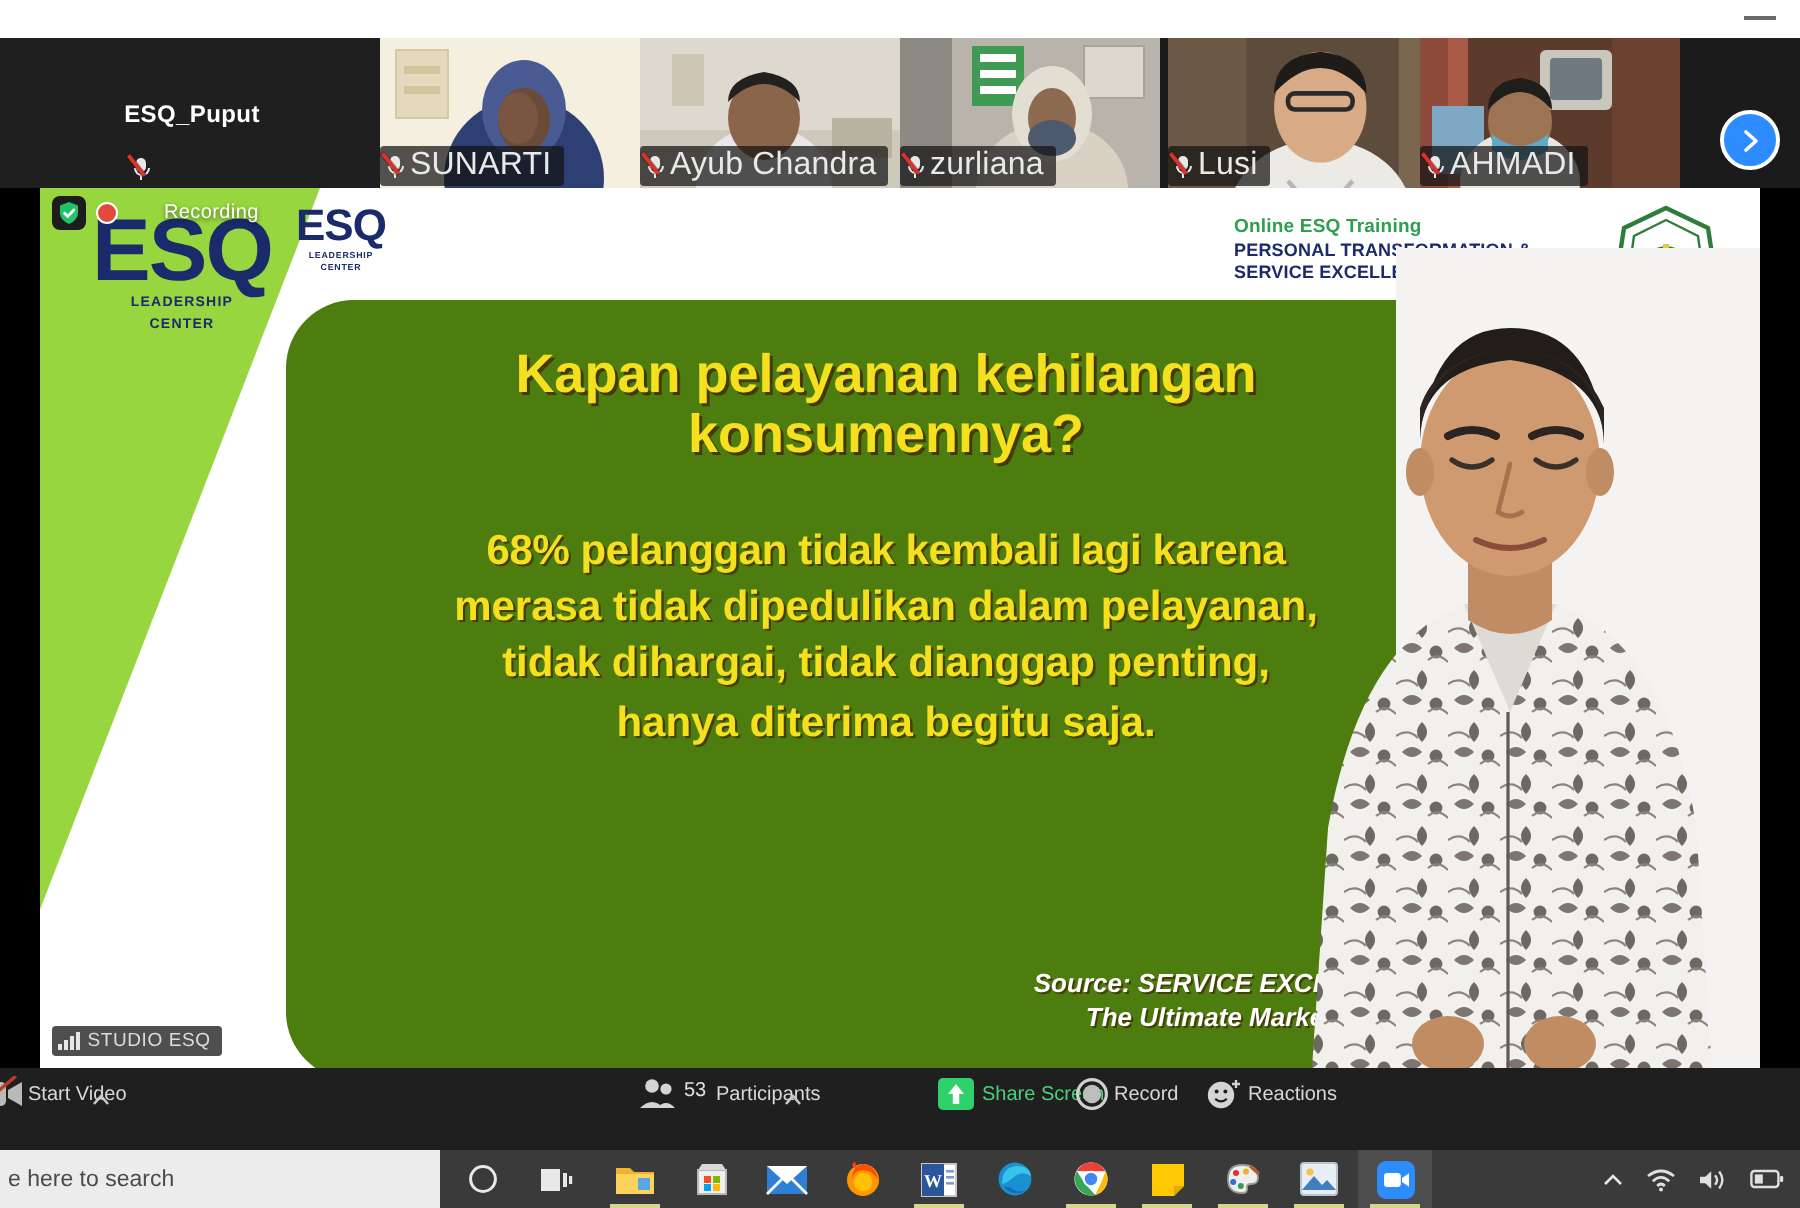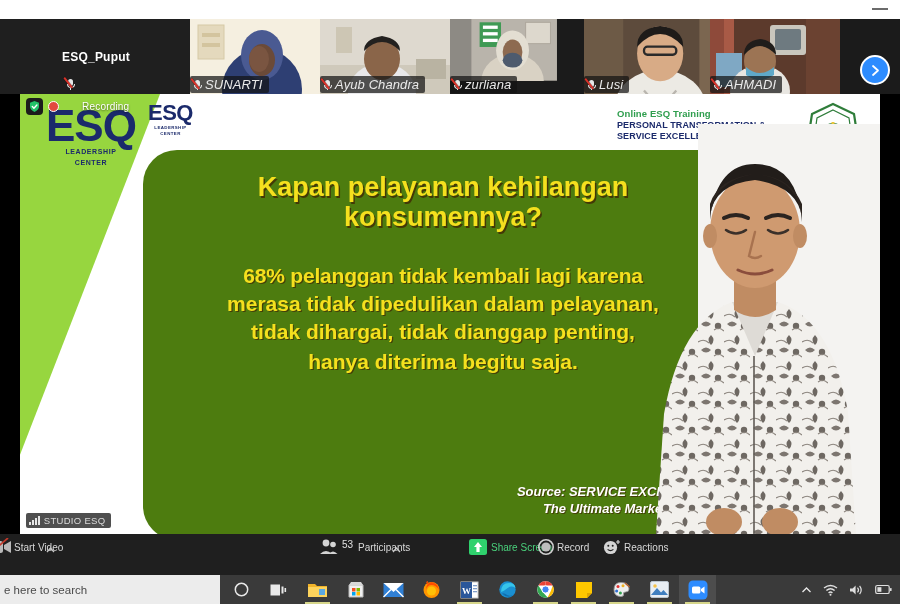--- a/index.html
+++ b/index.html
@@ -30,23 +30,22 @@
   }
   .tile .vid { position:absolute; inset:0; }
   .namebar {
     position:absolute; left:0; bottom:1px;
     display:flex; align-items:center; gap:3px;
     padding:1px 6px 1px 3px;
     background:rgba(20,20,20,.72);
     border-radius:2px;
   }
   .namebar .nm {
-    color:#e9e9e9; font-size:13px; letter-spacing:.1px;
+    color:#e9e9e9; font-size:16px; letter-spacing:.1px;
     white-space:nowrap;
-    font-style:italic;
   }
   .micoff {
     position:relative; width:9px; height:12px; flex:0 0 9px;
   }
   .micoff .body {
     position:absolute; left:2px; top:1px; width:5px; height:7px;
     border-radius:2.5px; background:#e8e8e8;
   }
   .micoff .arc {
     position:absolute; left:0.5px; top:6px; width:8px; height:4px;
@@ -276,21 +275,21 @@
         <div class="micoff">
           <div class="body"></div>
             <div class="arc"></div>
             <div class="stem"></div>
             <div class="slash"></div>
         </div>
         <span class="nm">Ayub Chandra </span>
       </div>
     </div>
 
-    <div class="tile" style="left:450px; width:107px;">
+    <div class="tile" style="left:450px; width:130px;">
       <svg class="vid" viewBox="0 0 130 75" preserveAspectRatio="none">
         <rect width="130" height="75" fill="#b9b4ab"></rect>
         <rect x="0" y="0" width="26" height="75" fill="#8d8a84"></rect>
         <rect x="36" y="4" width="26" height="30" fill="#3f9a54"></rect>
         <rect x="40" y="8" width="18" height="4" fill="#ffffff"></rect>
         <rect x="40" y="16" width="18" height="4" fill="#ffffff"></rect>
         <rect x="40" y="24" width="18" height="4" fill="#ffffff"></rect>
         <rect x="92" y="4" width="30" height="26" fill="#ddd8cd" stroke="#a8a297"></rect>
         <ellipse cx="76" cy="76" rx="38" ry="34" fill="#d9d2c4"></ellipse>
         <ellipse cx="76" cy="38" rx="20" ry="24" fill="#e3ded2"></ellipse>

